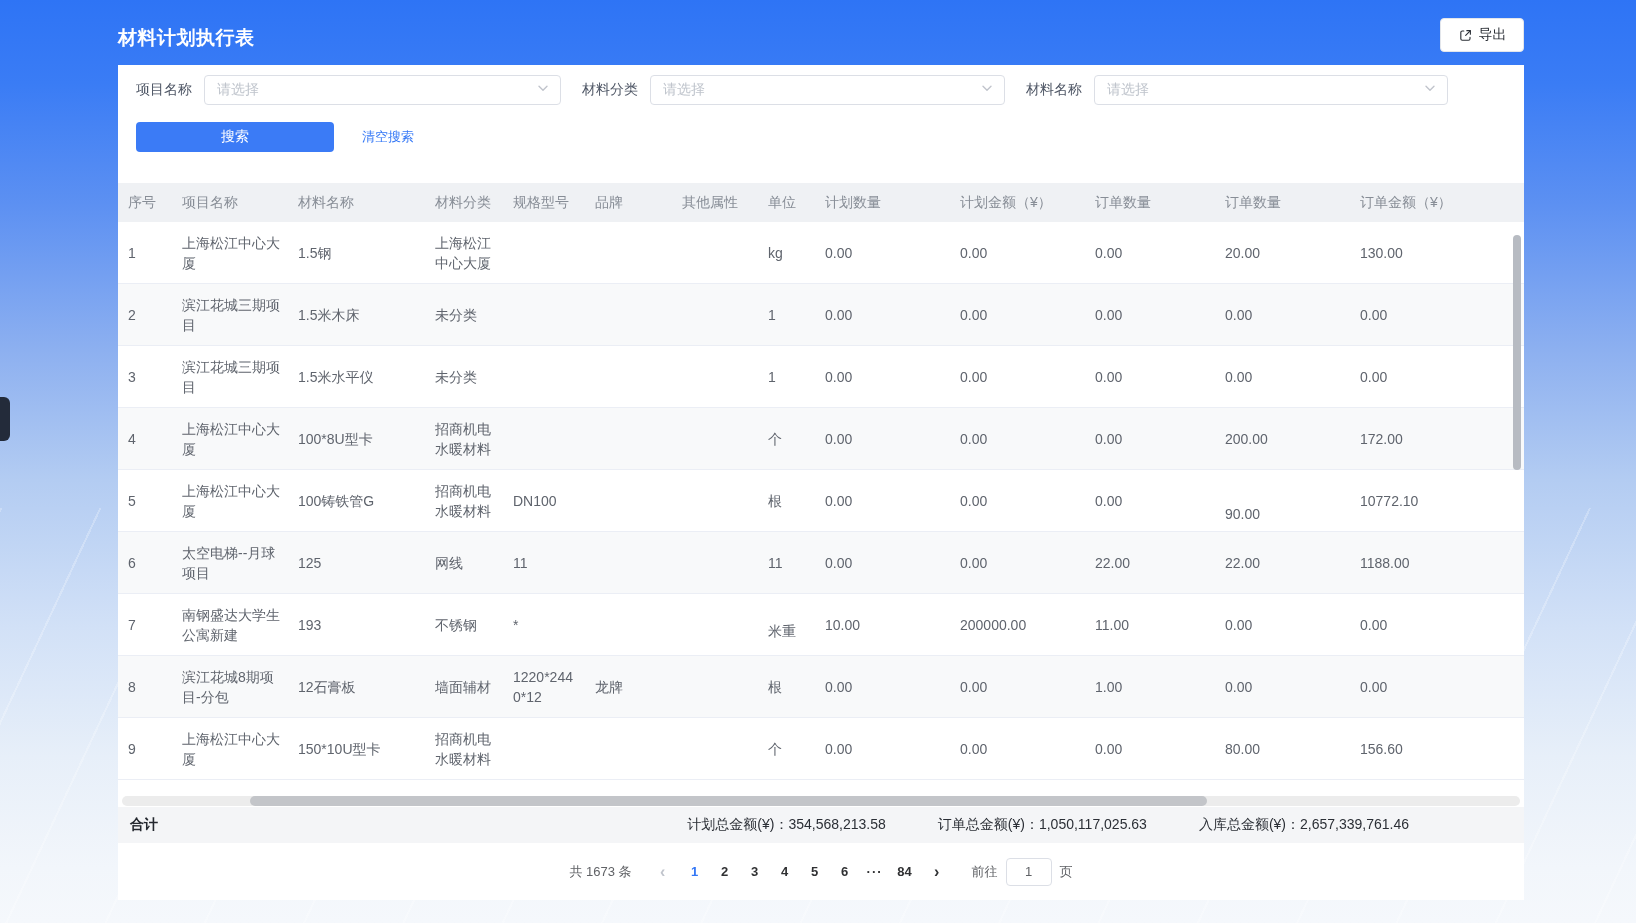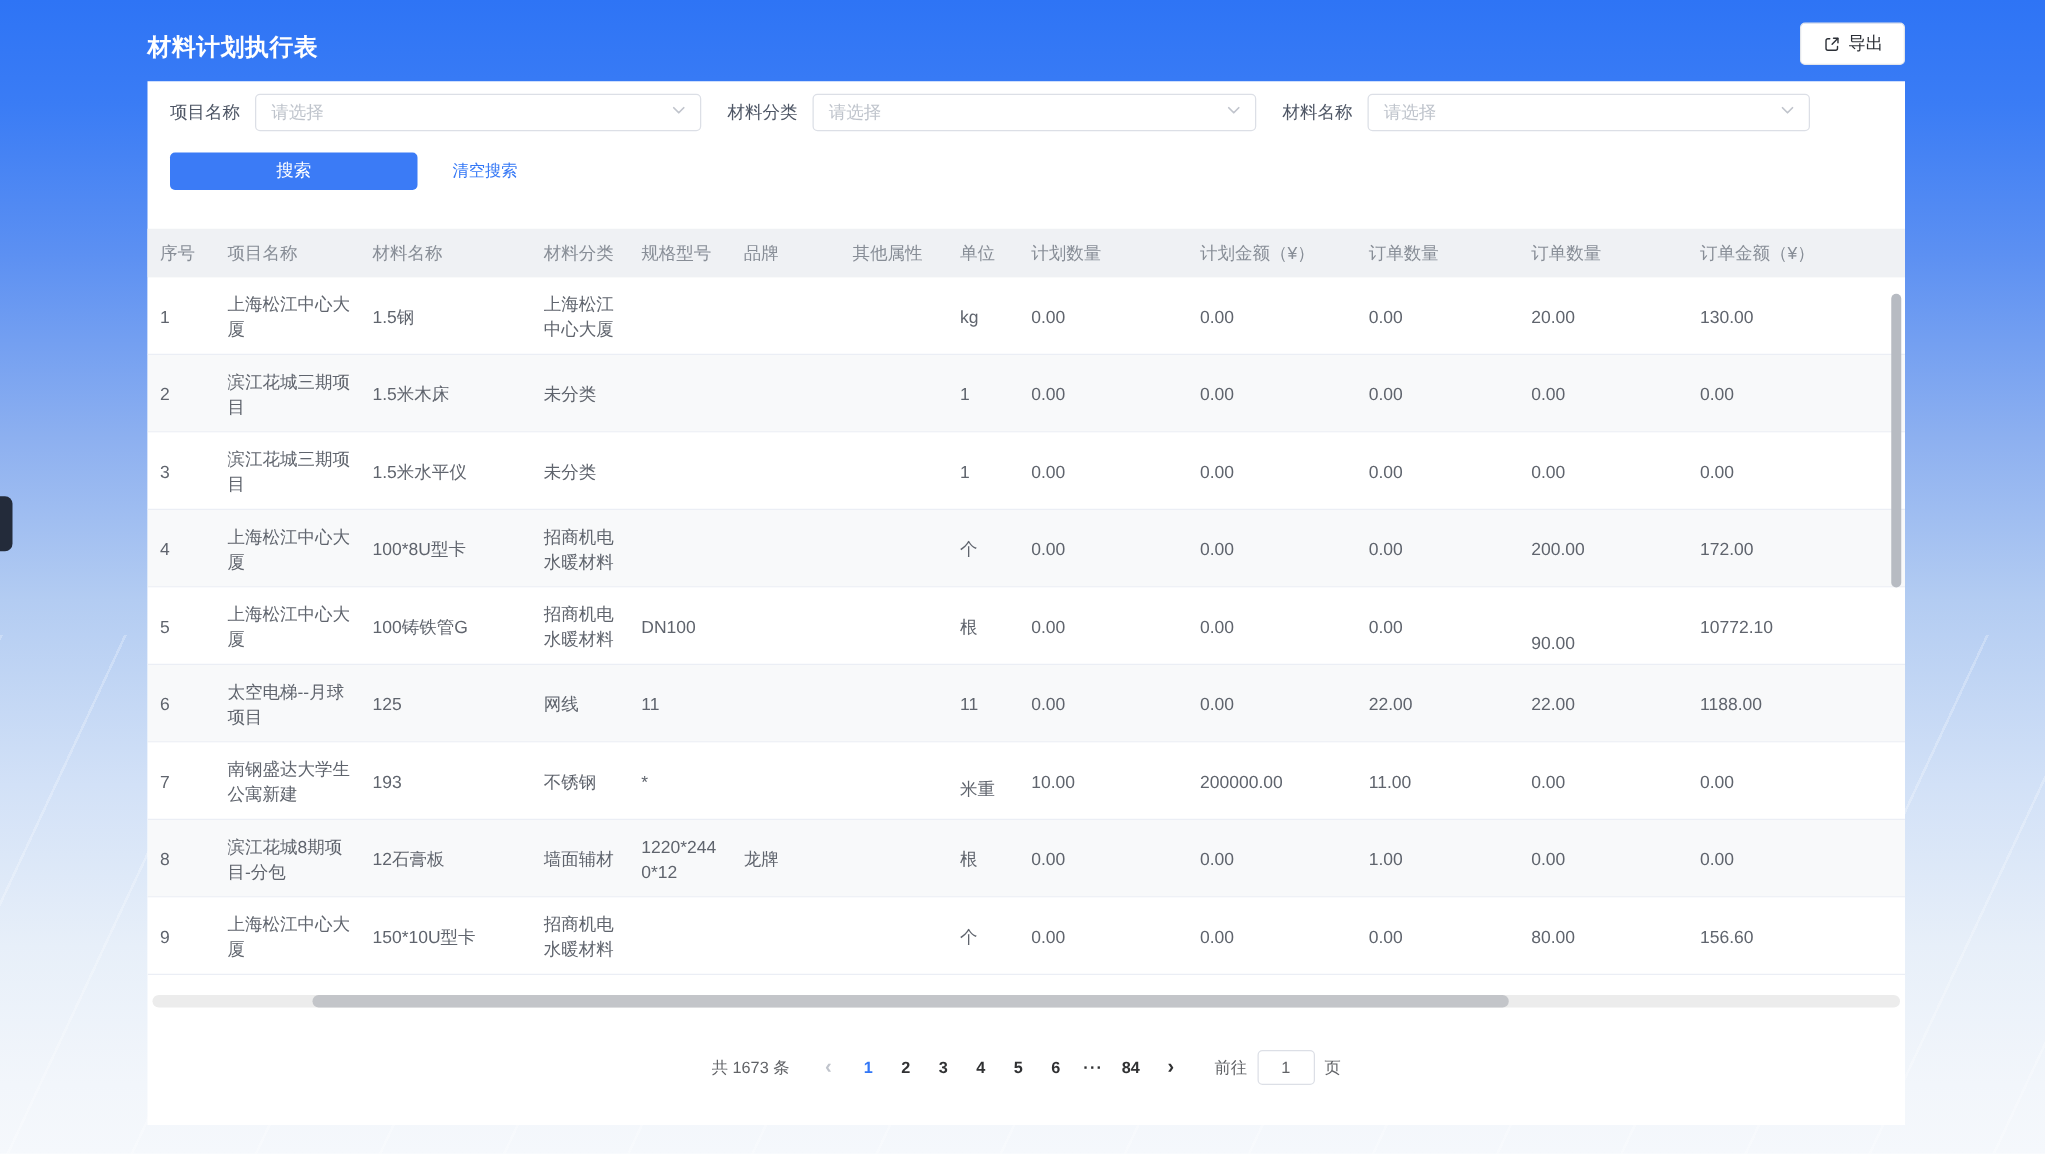--- a/index.html
+++ b/index.html
@@ -339,20 +339,28 @@
         <div class="td" style="width: 158px;">156.60</div>
       </div>
       <div class="vscroll-thumb"></div>
     </div>
 
   <div class="hscroll">
     <div class="track"></div>
     <div class="thumb"></div>
   </div>
 
+  <div class="summary">
+    <span class="sum-label">合计</span>
+    <div class="sum-items">
+      <div class="item"><span>计划总金额(¥)：</span><span>354,568,213.58</span></div>
+      <div class="item"><span>订单总金额(¥)：</span><span>1,050,117,025.63</span></div>
+      <div class="item"><span>入库总金额(¥)：</span><span>2,657,339,761.46</span></div>
+    </div>
+  </div>
 
   <div class="pagination">
     <span class="pg-total">共 1673 条</span>
     <button class="pg-arrow prev">‹</button>
     <span id="pages" style="display:flex;">
         <span class="pg-page active">1</span>
         <span class="pg-page">2</span>
         <span class="pg-page">3</span>
         <span class="pg-page">4</span>
         <span class="pg-page">5</span>

